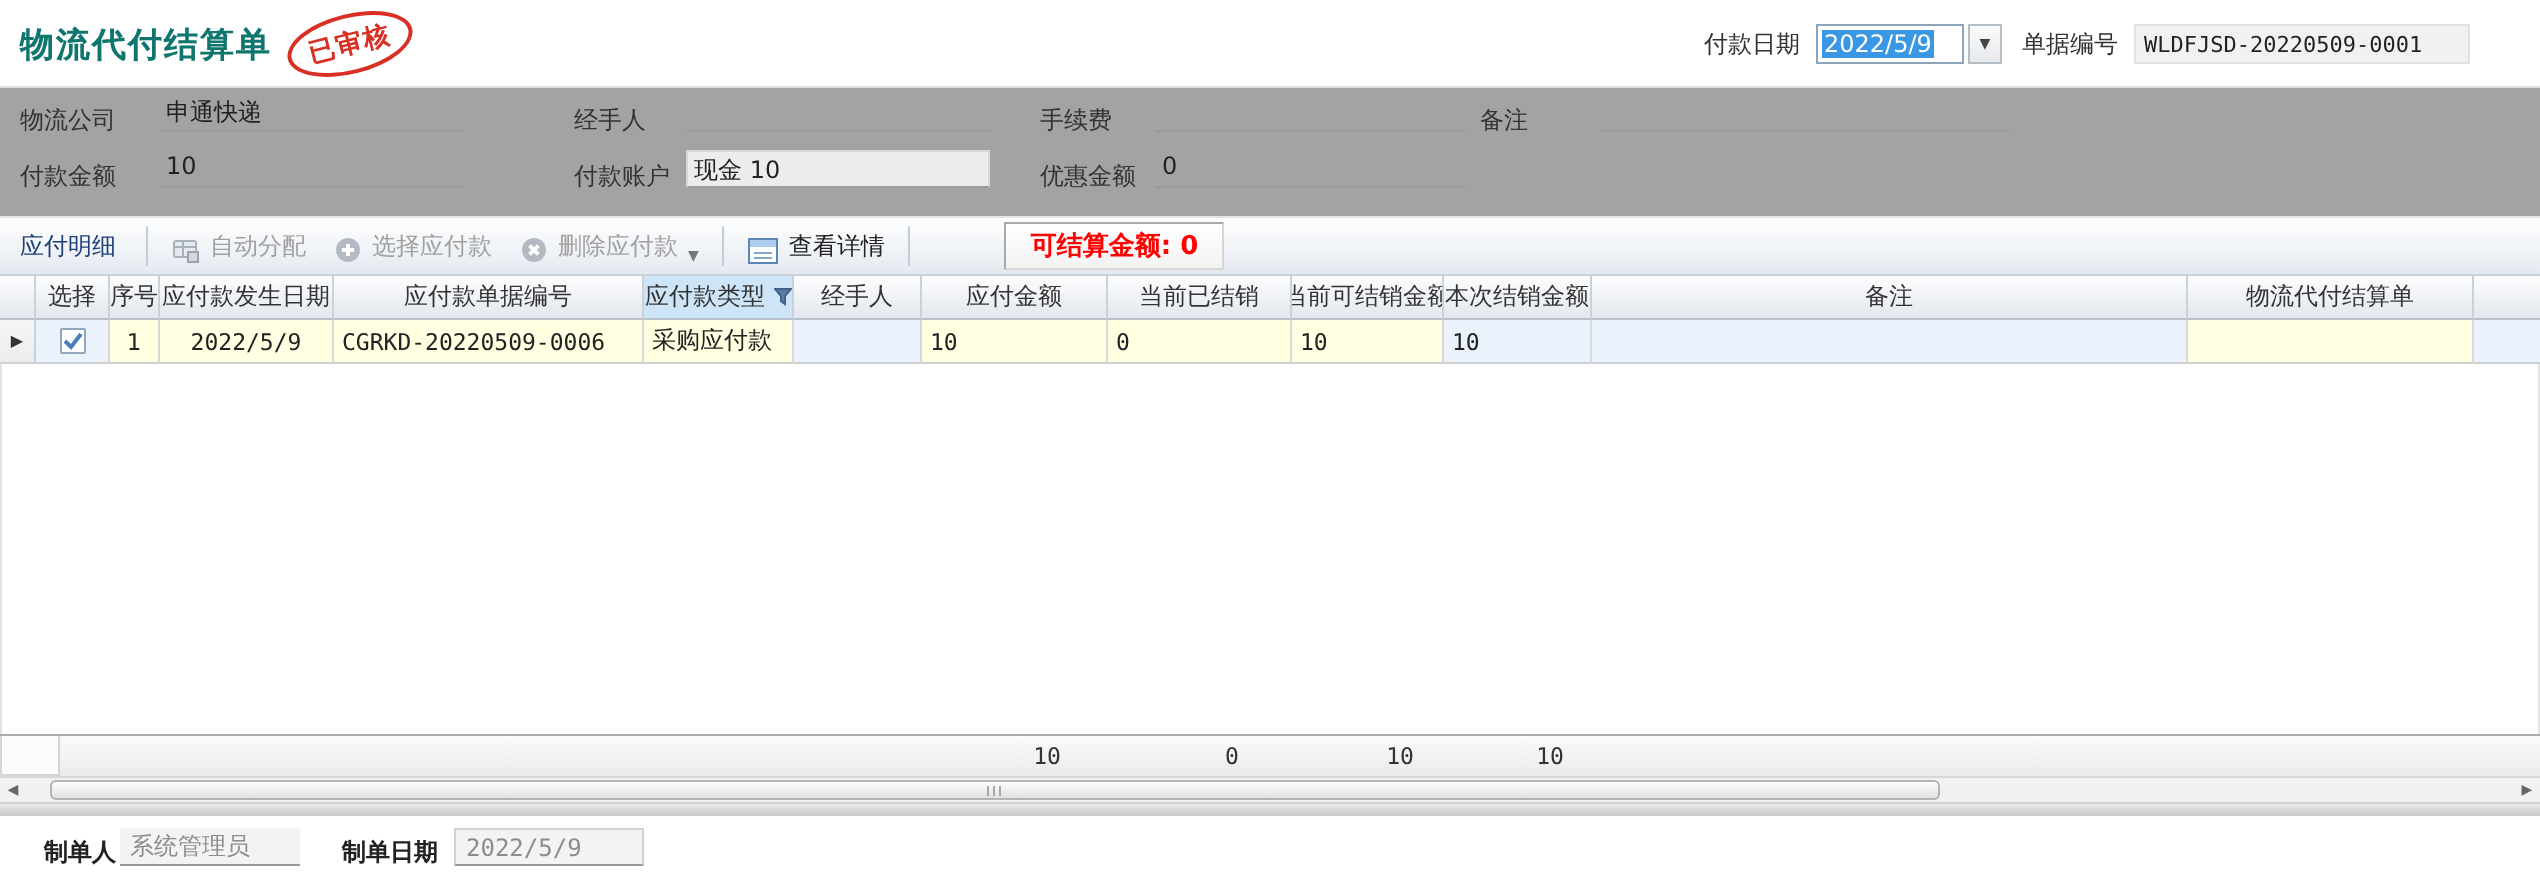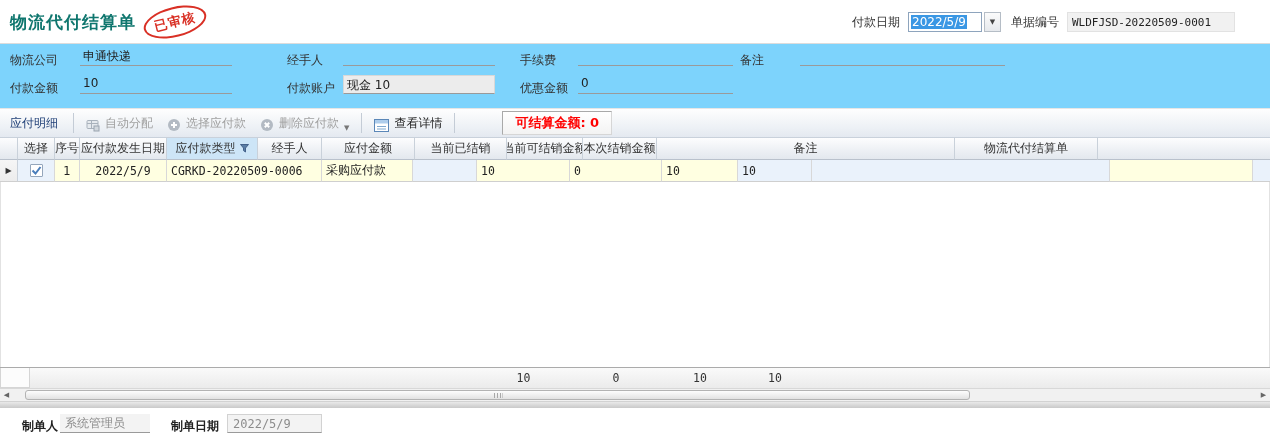--- a/index.html
+++ b/index.html
@@ -30,21 +30,21 @@
     width:17px; height:20px; margin-left:2px; margin-right:10px;
     border:1px solid #b5bdc6; background:linear-gradient(#fbfbfb,#e6e9ed);
     display:flex; align-items:center; justify-content:center; font-size:7px; color:#444;
   }
   .docno-box {
     width:168px; height:20px; background:#f1f1f1; border:1px solid #e2e2e2;
     display:flex; align-items:center; padding-left:4px; font-size:11px; color:#222;
   }
 
   
-  .form-area { position:relative; height:64px; background:#7dd3fc; }
+  .form-area { position:relative; height:64px; background:#a3a3a3; }
   .f-lbl { position:absolute; color:#333; white-space:nowrap; }
   .f-val {
     position:absolute; height:19px; border-bottom:1px solid #9a9a9a;
     padding:1px 3px 0 3px; color:#222; white-space:nowrap;
   }
   .f-val.gray { background:#ececec; border:1px solid #d8d8d8; border-bottom:1px solid #9a9a9a; }
 
   
   .toolbar {
     height:30px; display:flex; align-items:center;
@@ -82,21 +82,21 @@
   .cell.yellow { background:#ffffe1; }
   .cell.blue { background:#eaf2fb; }
   .ta-c { justify-content:center; padding:0; }
   .ind-cell { background:linear-gradient(#f6f6f6,#ececec); border-right:1px solid #c9d1da; border-bottom:1px solid #cfcfcf;
     display:flex; align-items:center; justify-content:center; font-size:8px; color:#333; }
   .cb {
     width:13px; height:13px; border:1px solid #94a6bb; background:#fff; border-radius:1px;
     display:flex; align-items:center; justify-content:center;
   }
   .w-ind{width:18px;} .w-sel{width:37px;} .w-no{width:25px;} .w-date{width:87px;}
-  .w-doc{width:155px;} .w-type{width:91px;text-align:right;} .w-hand{width:64px;} .w-amt{width:93px;}
+  .w-doc{width:155px;} .w-type{width:75px;text-align:right;} .w-hand{width:64px;} .w-amt{width:93px;}
   .w-set{width:92px;} .w-avail{width:76px;} .w-this{width:74px;} .w-rem{width:298px;}
   .w-plan{width:143px;} .w-fill{width:17px; flex:1 1 auto; border-right:none;}
   .g-spacer { flex:1 1 auto; background:#fff; border-left:1px solid #e2e2e2; border-right:1px solid #e2e2e2; }
   .g-summary {
     display:flex; height:21px; align-items:stretch;
     background:linear-gradient(#fafafa,#ebebeb); border-top:1px solid #ababab;
   }
   .s-ind { width:30px; background:#fcfcfc; border:1px solid #d5d5d5; border-top:none; }
   .s-gap { width:447px; }
   .s-cell { display:flex; align-items:center; justify-content:center; font-size:11.5px; color:#333; }
@@ -213,20 +213,21 @@
 
   <span class="amount-box">可结算金额: 0</span>
 </div>
 
 <div class="grid">
   <div class="g-header">
     <div class="gc hdr w-ind"></div>
     <div class="gc hdr w-sel">选择</div>
     <div class="gc hdr w-no">序号</div>
     <div class="gc hdr w-date">应付款发生日期</div>
+    <div class="gc hdr w-doc">应付款单据编号</div>
     <div class="gc hdr filtered w-type">
       <span>应付款类型</span>
       <span class="funnel">
           <svg width="9" height="9">
             <path d="M0.5 0.5h8L5.5 4v4L3.5 6.6V4z" fill="#5a7da5" stroke="#44618a"></path>
           </svg>
         </span>
     </div>
     <div class="gc hdr w-hand">经手人</div>
     <div class="gc hdr w-amt">应付金额</div>

